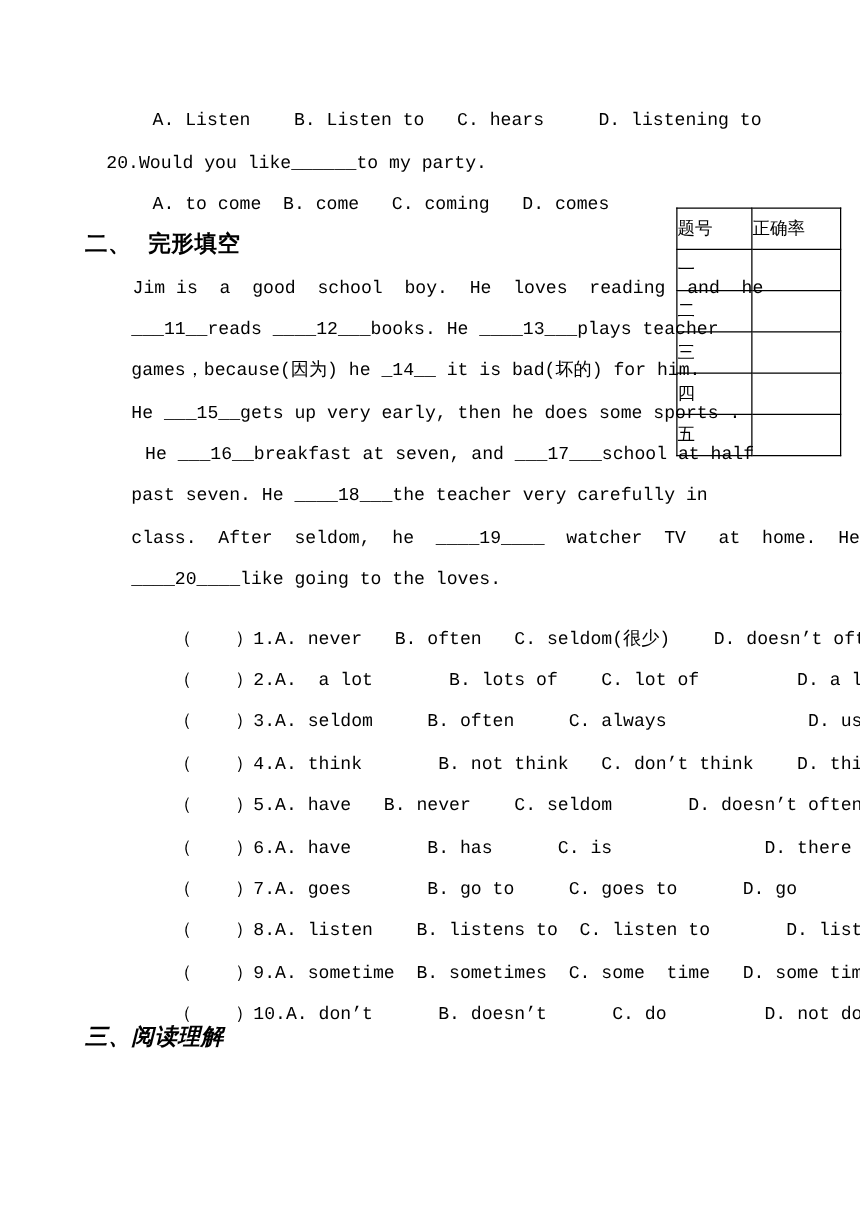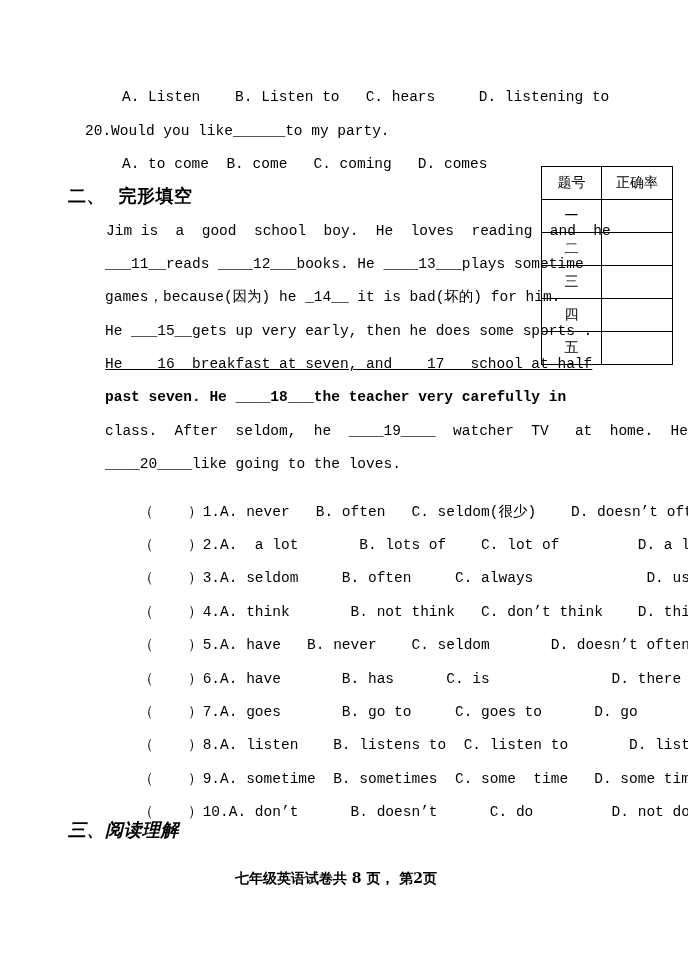--- a/index.html
+++ b/index.html
@@ -60,22 +60,22 @@
     font-family: "Liberation Mono", "DejaVu Sans Mono", monospace;
     font-size: 14.5px;
     line-height: 1;
     color: #000;
   }
 
   #p-l1 { left: 106px; top: 224px; }
   #p-l2 { left: 105px; top: 257px; }
   #p-l3 { left: 105px; top: 290px; }
   #p-l4 { left: 105px; top: 324px; }
-  #p-l5 { left: 105px; top: 357px; text-decoration: underline; }
-  #p-l6 { left: 105px; top: 390px; font-weight: bold; }
+  #p-l5 { left: 116px; top: 357px; }
+  #p-l6 { left: 105px; top: 390px; }
   #p-l7 { left: 105px; top: 424px; }
   #p-l8 { left: 105px; top: 457px; }
 
   
   .opt-row {
     position: absolute;
     left: 104px;
     white-space: pre;
     font-family: "Liberation Mono", "DejaVu Sans Mono", monospace;
     font-size: 14.5px;
@@ -102,21 +102,21 @@
     left: 541px;
     top: 166px;
     width: 131px;
     border-collapse: collapse;
     table-layout: fixed;
   }
   #score-table td, #score-table th {
     border: 1px solid #000;
     height: 32px;
     padding: 0;
-    text-align: center;
+    text-align: left;
     vertical-align: middle;
     font-family: Liberation Mono, monospace;
     font-weight: normal;
     font-size: 14px;
     color: #000;
   }
   #score-table col.c1 { width: 60px; }
   #score-table col.c2 { width: 71px; }
 </style>
 </head>
@@ -126,21 +126,21 @@
 
   <div class="ln" id="q9-options">A. Listen    B. Listen to   C. hears     D. listening to</div>
 
   <div class="ln" id="q10-stem">20.Would you like______to my party.</div>
 
   <div class="ln" id="q10-options">A. to come  B. come   C. coming   D. comes</div>
 
   <div class="sec-heading" id="sec2-heading">二、  完形填空</div>
 
   <div class="passage-line" id="p-l1">Jim is  a  good  school  boy.  He  loves  reading  and  he</div>
-  <div class="passage-line" id="p-l2">___11__reads ____12___books. He ____13___plays sometime</div>
+  <div class="passage-line" id="p-l2">___11__reads ____12___books. He ____13___plays teacher</div>
   <div class="passage-line" id="p-l3">games，because(因为) he _14__ it is bad(坏的) for him.</div>
   <div class="passage-line" id="p-l4">He ___15__gets up very early, then he does some sports .</div>
   <div class="passage-line" id="p-l5">He ___16__breakfast at seven, and ___17___school at half</div>
   <div class="passage-line" id="p-l6">past seven. He ____18___the teacher very carefully in</div>
   <div class="passage-line" id="p-l7">class.  After  seldom,  he  ____19____  watcher  TV   at  home.  He</div>
   <div class="passage-line" id="p-l8">____20____like going to the loves.</div>
 
   <div class="opt-row" style="top: 490px;">
     <span>（    ）</span><span>1.</span><span>A. never   B. often   C. seldom(很少)    D. doesn’t often</span>
   </div>
@@ -167,21 +167,20 @@
   </div>
   <div class="opt-row" style="top: 757.2px;">
     <span>（    ）</span><span>9.</span><span>A. sometime  B. sometimes  C. some  time   D. some times</span>
   </div>
   <div class="opt-row" style="top: 790.6px;">
     <span>（    ）</span><span>10.</span><span>A. don’t      B. doesn’t      C. do         D. not do</span>
   </div>
 
   <div class="sec-heading" id="sec3-heading">三、阅读理解</div>
 
-  <div id="footer">七年级英语试卷共 8 页， 第2页</div>
 
   <table id="score-table">
     <colgroup>
         <col class="c1">
         <col class="c2">
       </colgroup>
     <thead>
       <tr>
         <th>题号</th>
         <th>正确率</th>

